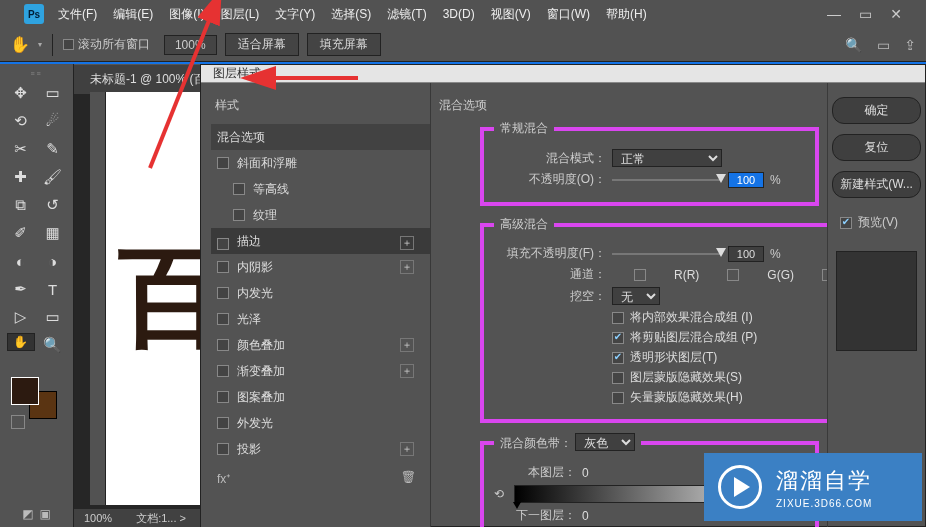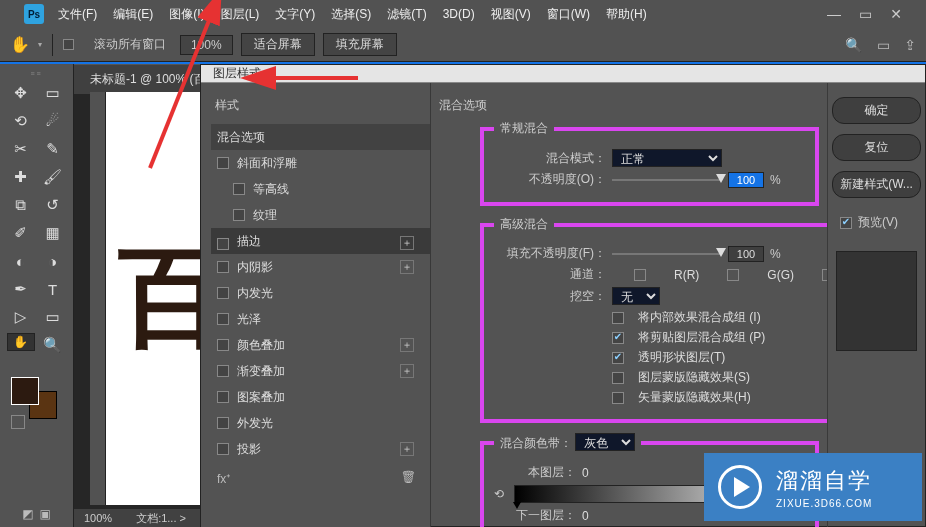--- a/index.html
+++ b/index.html
@@ -40,21 +40,21 @@
   .optbar {
     background: #525252;
     height: 34px;
     display: flex;
     align-items: center;
     padding: 0 10px;
     border-bottom: 1px solid #222;
   }
   .hand-icon { margin-right: 8px; color:#eee; font-size:16px; }
   .divider-v { width:1px; height:22px; background:#222; margin:0 10px; }
-  .opt-check { display:flex; align-items:center; gap:20px; margin-right:14px; }
+  .opt-check { display:flex; align-items:center; gap:4px; margin-right:14px; }
   .obox { width:11px; height:11px; border:1px solid #888; background:#444; }
   .opt-btn {
     background:#444; border:1px solid #222; color:#ddd;
     padding:2px 12px; margin-right:8px; font-size:12px;
   }
   .zoom { background:#444; border:1px solid #222; padding:2px 10px; margin-right:8px; }
   .rt-icons { margin-left:auto; display:flex; gap:14px; color:#bbb; font-size:14px; }
   .bluebar { height:2px; background:#1473e6; }
   
   .leftpanel {
@@ -150,40 +150,40 @@
   .panel-title { color:#ccc; margin-bottom:6px; font-size:12px; }
   fieldset {
     border:4px solid #d946ef; margin-bottom:10px; padding:8px 10px 10px 10px;
     position:relative;
     margin-left:41px;
   }
   legend { padding:0 6px; color:#ccc; font-size:12px; }
   .row { display:flex; align-items:center; margin:4px 0; gap:6px; }
   .lbl-r { text-align:right; width:112px; display:inline-block; color:#ccc; }
   select, .sel {
-    background:#0f172a; border:1px solid #222; color:#ddd;
+    background:#404040; border:1px solid #222; color:#ddd;
     font-size:12px; padding:1px 4px; height:18px;
   }
   .slider {
     position:relative; flex:0 0 110px; height:16px;
     display:flex; align-items:center;
   }
   .track { height:2px; background:#777; width:100%; position:relative; }
   .thumb {
     position:absolute; top:-5px; width:0; height:0;
     border-left:5px solid transparent; border-right:5px solid transparent;
     border-top:9px solid #ddd;
   }
   .numbox {
     background:#3f3f3f; border:1px solid #222; color:#ddd;
     width:36px; text-align:center; font-size:11px; padding:1px 0;
   }
   .numbox.hl { background:#1473e6; color:#fff; }
   .pct { color:#ccc; }
-  .chkline { display:flex; align-items:center; gap:14px; margin:3px 0; }
+  .chkline { display:flex; align-items:center; gap:6px; margin:3px 0; }
   .chkline .chk { width:12px; height:12px; border:1px solid #888; background:#444; }
   .chkline .chk.on::after { content:"✔"; color:#8cd0ff; font-size:10px; display:block; margin-top:-2px; text-align:center; }
   .chanrow { display:flex; align-items:center; gap:28px; }
   .grad {
     height:18px; flex:1; background:linear-gradient(to right,#000,#fff);
     border:1px solid #222; position:relative;
   }
   .gt { position:absolute; bottom:-7px; width:0;height:0;
     border-left:4px solid transparent; border-right:4px solid transparent;
     border-top:7px solid #000; }

